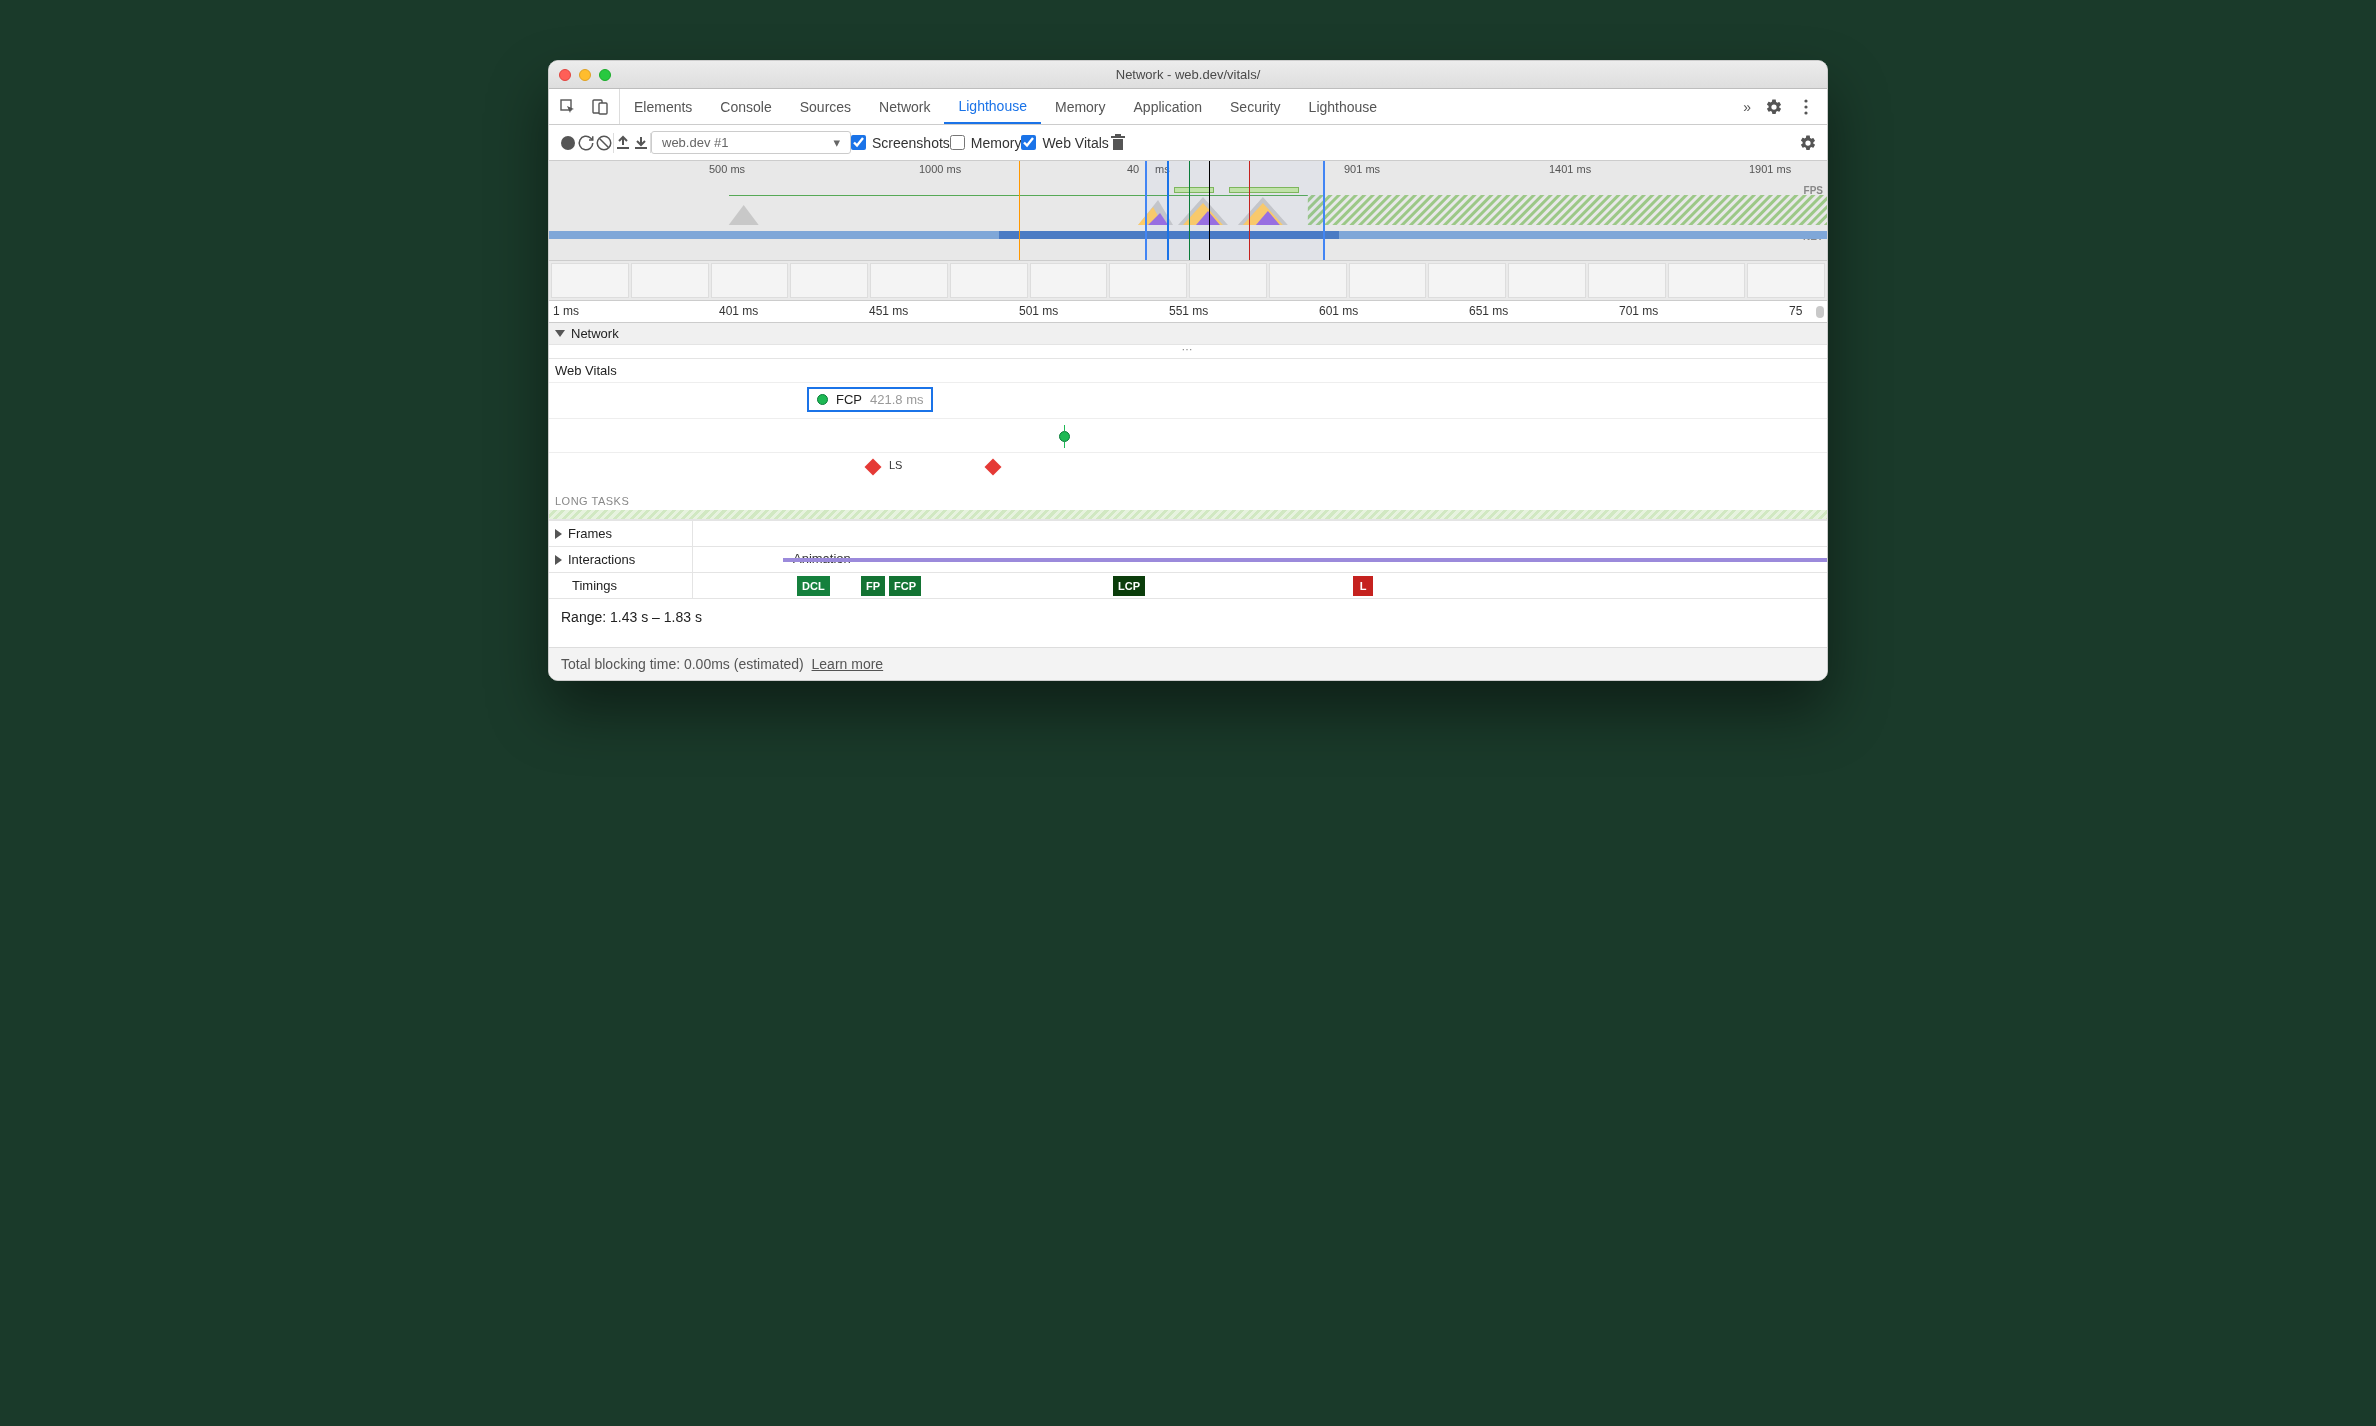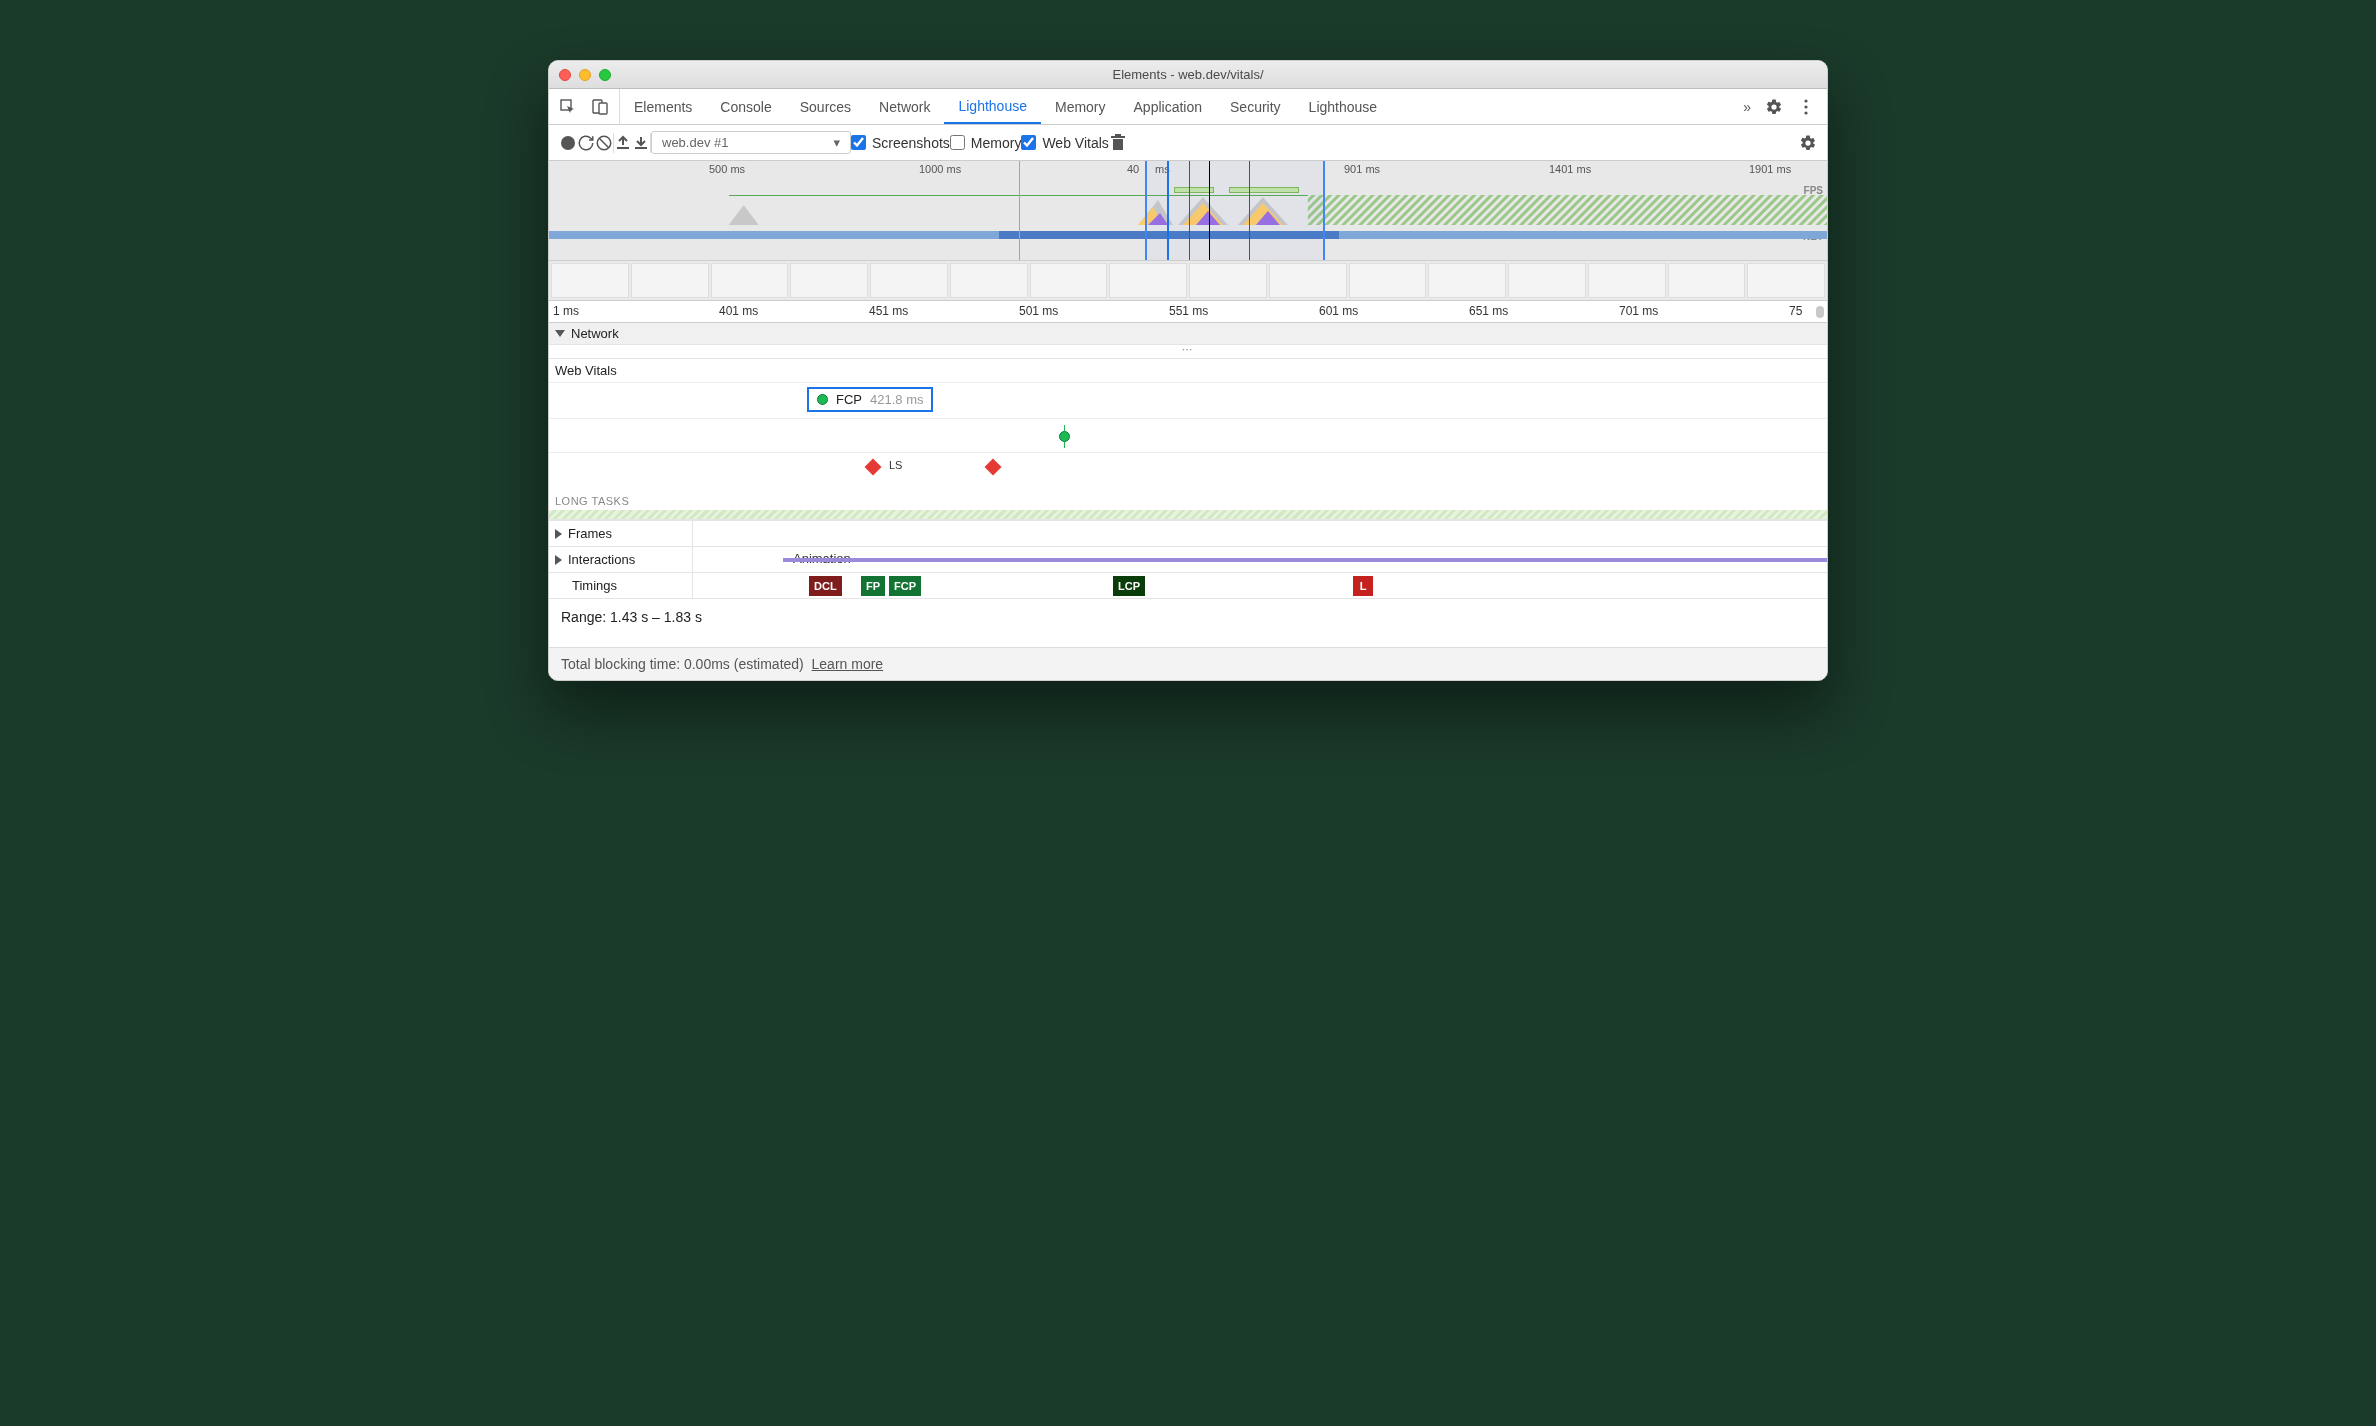--- a/index.html
+++ b/index.html
@@ -93,21 +93,21 @@
 <body>
 
 <div class="window">
 
   <div class="titlebar">
     <div class="traffic">
       <div class="tl red"></div>
       <div class="tl yellow"></div>
       <div class="tl green"></div>
     </div>
-    <div class="title">Elements - web.dev/vitals/</div>
+    <div class="title">Network - web.dev/vitals/</div>
   </div>
 
   <div class="tabs">
     <div class="icons-left">
       <span>
         <svg width="18" height="18" viewBox="0 0 18 18">
             <rect x="2" y="2" width="10" height="10" fill="none" stroke="#555" stroke-width="1.4"></rect>
             <path d="M8 8 l7 3 -3 1 -1 3 z" fill="#555"></path>
           </svg>
       </span>
@@ -356,21 +356,21 @@
         <div class="interaction-bar" style="left:90px;right:0;"></div>
       </div>
     </div>
 
     <div class="row">
       <div class="row-head">
         <span style="width:11px"></span>
         <span>Timings</span>
       </div>
       <div class="row-body">
-        <div class="timing-badge" style="left:116px;background:#7f1d1d;">
+        <div class="timing-badge" style="left:104px;background:#15803d;">
             <span>DCL</span>
           </div>
         <div class="timing-badge" style="left:168px;background:#137333;">
             <span>FP</span>
           </div>
         <div class="timing-badge" style="left:196px;background:#137333;">
             <span>FCP</span>
           </div>
         <div class="timing-badge" style="left:420px;background:#0b3d0b;">
             <span>LCP</span>

